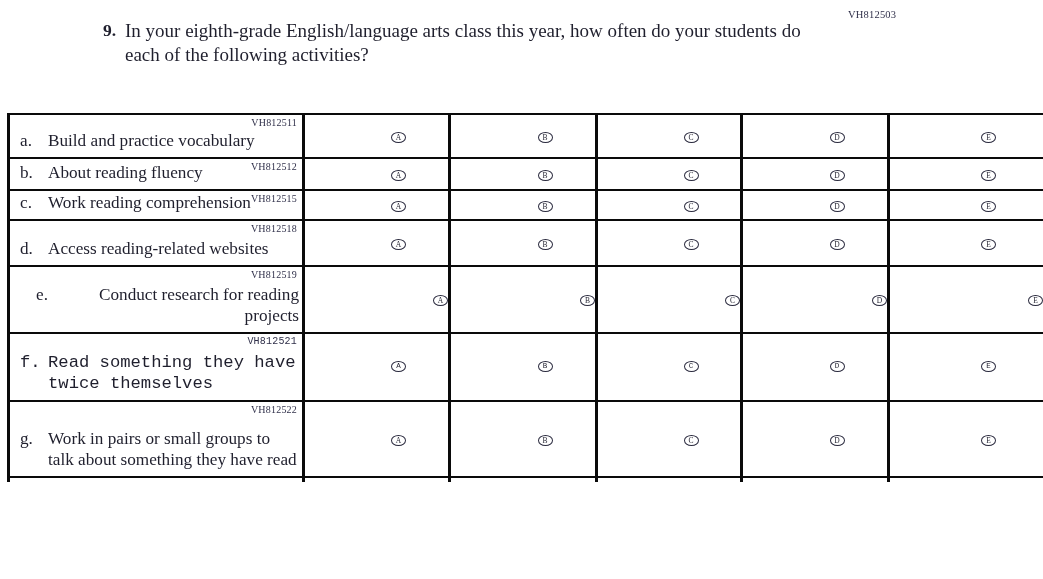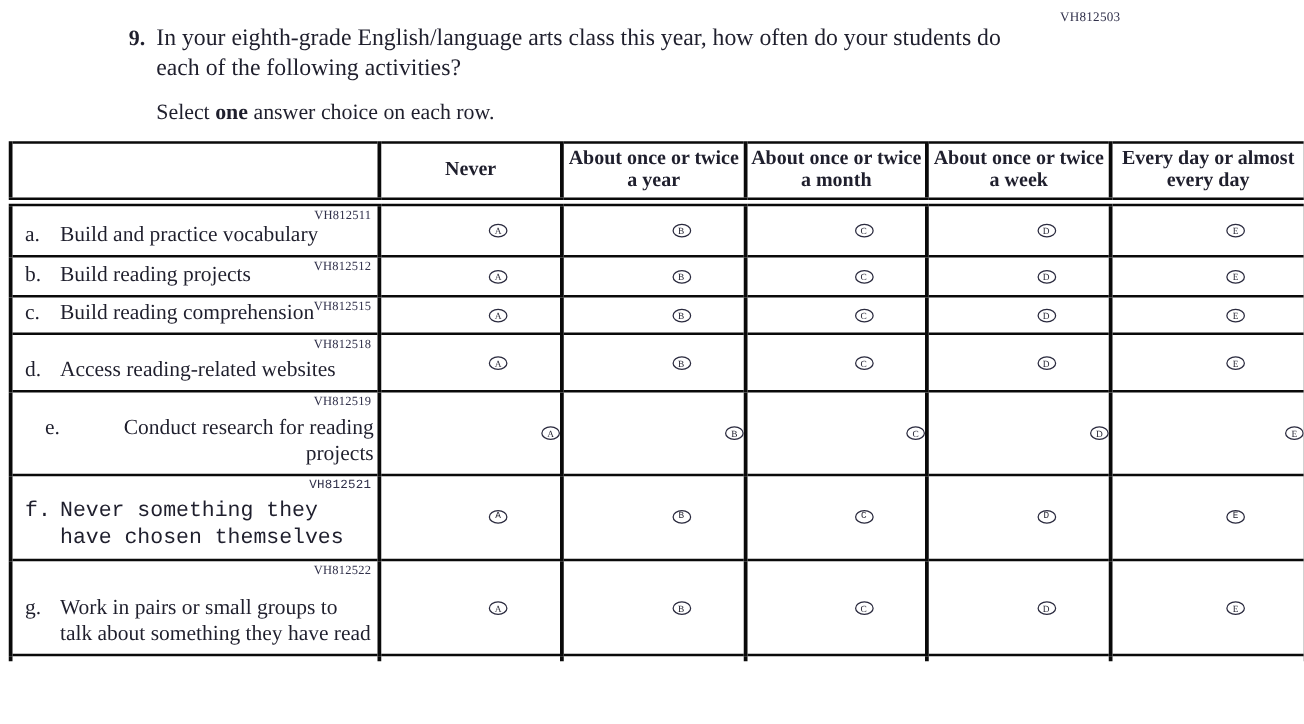--- a/index.html
+++ b/index.html
@@ -128,42 +128,33 @@
 </head>
 <body>
 
 <div class="form-code-top">VH812503</div>
 
 <div class="question-block">
   <div class="q-line">
     <span class="q-number">9.</span>
     <span class="q-text">In your eighth-grade English/language arts class this year, how often do your students do each of the following activities?</span>
   </div>
-  <div class="q-instruction"><span>Select </span><span class="bold">one</span><span> answer choice on each row.</span></div>
 </div>
 
 <div class="matrix-wrap">
 <table class="matrix">
   <colgroup>
     <col style="width:295px">
         <col style="width:146px">
         <col style="width:147px">
         <col style="width:145px">
         <col style="width:147px">
         <col style="width:156px">
   </colgroup>
   <tbody>
-        <tr>
-    <th></th>
-    <th>Never</th>
-    <th>About once or twice a year</th>
-    <th>About once or twice a month</th>
-    <th>About once or twice a week</th>
-    <th>Every day or almost every day</th>
-  </tr>
 
   <tr class="r-a">
     <td class="label-cell">
       <span class="item-code">VH812511</span>
       <div class="item-label">
         <span class="item-prefix">a.</span>
         <span>Build and practice vocabulary</span>
       </div>
     </td>
     <td class="opt"><span class="bubble">
@@ -181,21 +172,21 @@
     <td class="opt"><span class="bubble">
               <span class="blet">E</span>
             </span></td>
   </tr>
 
   <tr class="r-b">
     <td class="label-cell">
       <span class="item-code">VH812512</span>
       <div class="item-label">
         <span class="item-prefix">b.</span>
-        <span>Build reading projects</span>
+        <span>About reading fluency</span>
       </div>
     </td>
     <td class="opt"><span class="bubble">
               <span class="blet">A</span>
             </span></td>
     <td class="opt"><span class="bubble">
               <span class="blet">B</span>
             </span></td>
     <td class="opt"><span class="bubble">
               <span class="blet">C</span>
@@ -206,21 +197,21 @@
     <td class="opt"><span class="bubble">
               <span class="blet">E</span>
             </span></td>
   </tr>
 
   <tr class="r-c">
     <td class="label-cell">
       <span class="item-code">VH812515</span>
       <div class="item-label">
         <span class="item-prefix">c.</span>
-        <span>Build reading comprehension</span>
+        <span>Work reading comprehension</span>
       </div>
     </td>
     <td class="opt"><span class="bubble">
               <span class="blet">A</span>
             </span></td>
     <td class="opt"><span class="bubble">
               <span class="blet">B</span>
             </span></td>
     <td class="opt"><span class="bubble">
               <span class="blet">C</span>
@@ -281,21 +272,21 @@
     <td class="opt"><span class="bubble">
               <span class="blet">E</span>
             </span></td>
   </tr>
 
   <tr class="r-f">
     <td class="label-cell">
       <span class="item-code">VH812521</span>
       <div class="item-label">
         <span class="item-prefix">f.</span>
-        <span>Never something they have chosen themselves</span>
+        <span>Read something they have twice themselves</span>
       </div>
     </td>
     <td class="opt"><span class="bubble">
               <span class="blet">A</span>
             </span></td>
     <td class="opt"><span class="bubble">
               <span class="blet">B</span>
             </span></td>
     <td class="opt"><span class="bubble">
               <span class="blet">C</span>

